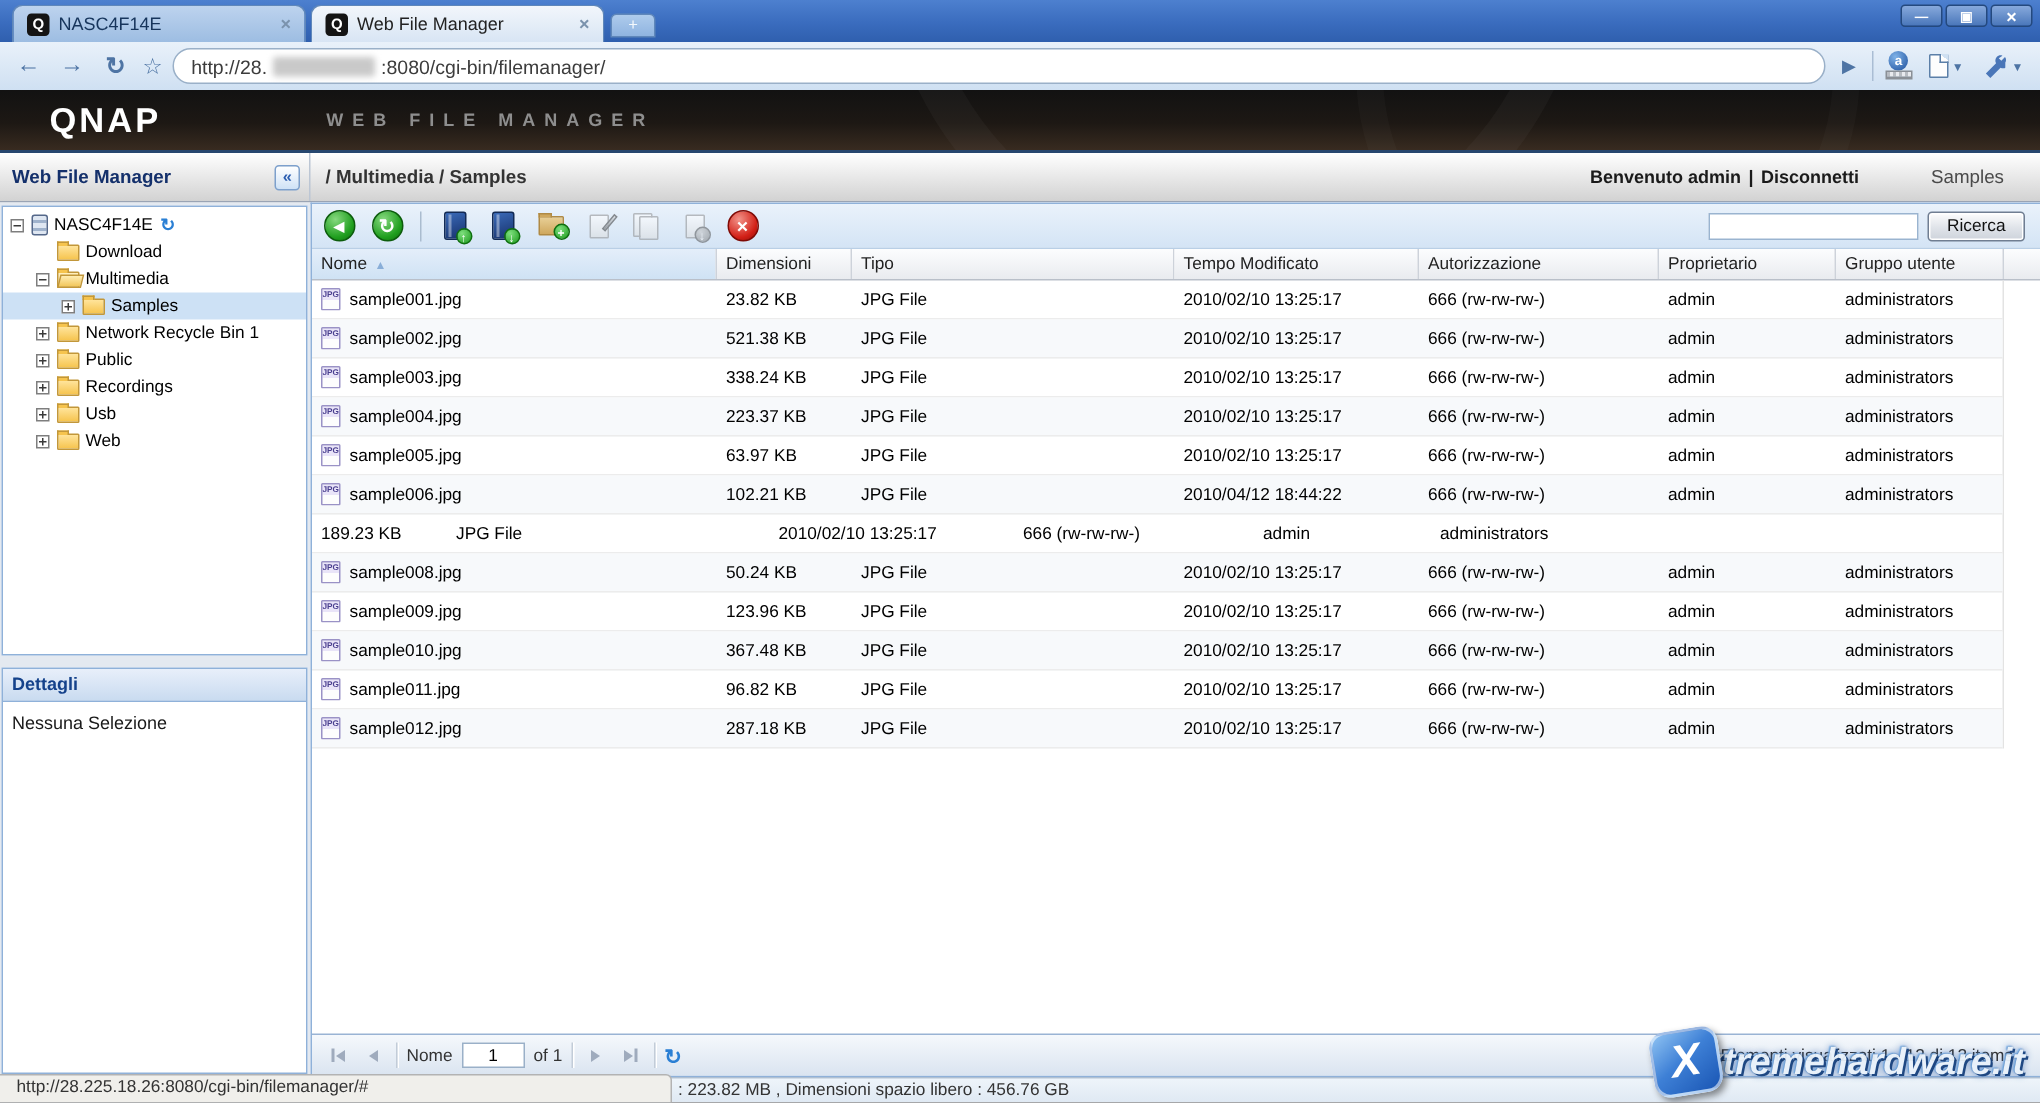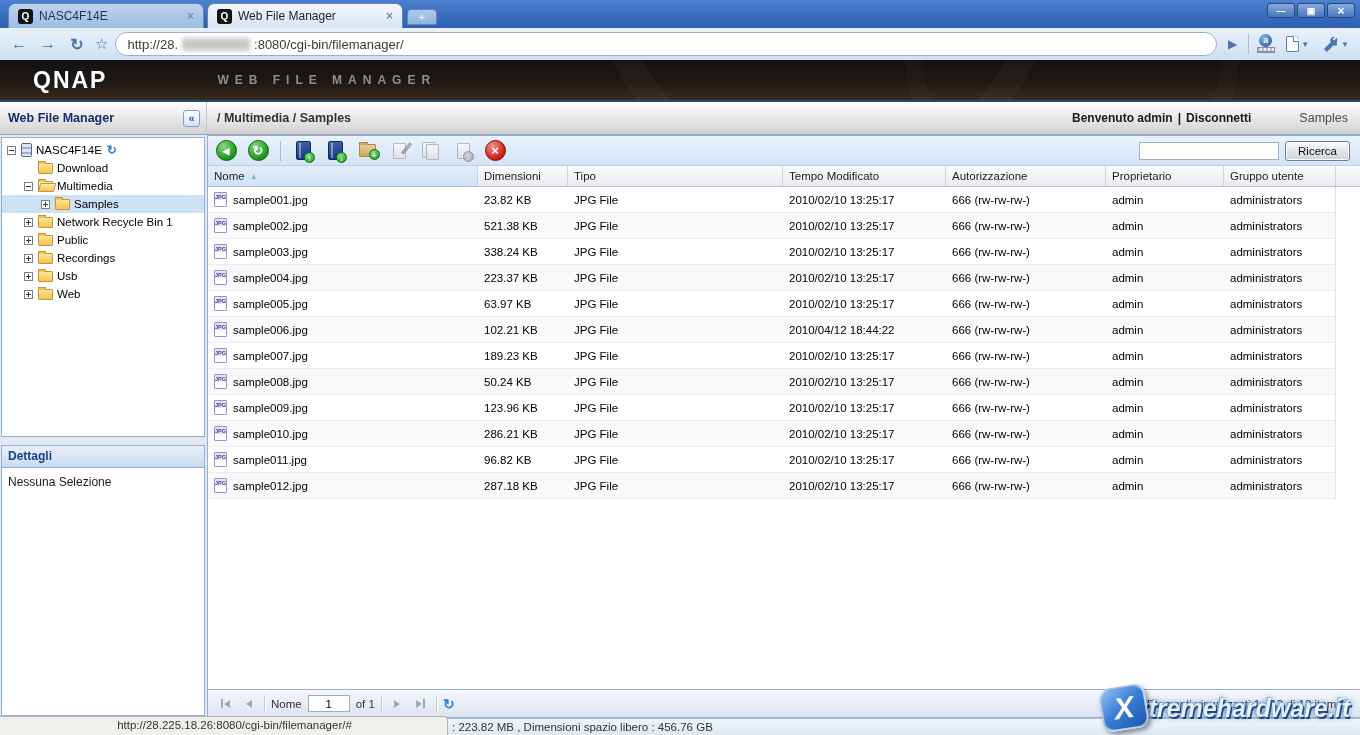--- a/index.html
+++ b/index.html
@@ -63,21 +63,21 @@
   .banner-title { color:#8e8e8e; font-size:12px; font-weight:bold; letter-spacing:6px; margin-left:110px; }
 
   
   .strip { height:33px; display:flex; background:linear-gradient(#ffffff,#d2d2d2); border-bottom:1px solid #9aa4b4; }
   .strip-left { width:207px; flex:none; display:flex; align-items:center; padding:0 6px 0 8px;
                 border-right:1px solid #bcc6d4; }
   .strip-left-title { font-weight:bold; font-size:12.5px; color:#14306b; }
   .collapse-btn { margin-left:auto; width:17px; height:17px; border:1px solid #7da0cc; border-radius:3px;
                   background:linear-gradient(#ffffff,#cfe2f6); color:#2a5db0; font-size:11px; font-weight:bold;
                   display:flex; align-items:center; justify-content:center; }
-  .strip-right { flex:1; display:flex; align-items:center; padding:0 12px 0 10px; }
+  .strip-right { flex:1; display:flex; align-items:center; padding:0 24px 0 10px; }
   .breadcrumb { font-weight:bold; font-size:12.5px; color:#333; }
   .welcome { margin-left:auto; font-weight:bold; font-size:12px; color:#1a1a1a; display:flex; gap:5px; }
   .lang { margin-left:48px; font-size:12.5px; color:#4a4a4a; }
 
   
   .work { height:583px; display:flex; background:#e4e9f0; }
   .sidebar { width:207px; flex:none; display:flex; flex-direction:column; padding:2px 2px 2px 1px; }
   .tree-panel { height:300px; background:#fff; border:1px solid #8fb1d9; overflow:hidden; padding-top:3px; }
   .tree-row { height:18px; display:flex; align-items:center; font-size:11.5px; white-space:nowrap; }
   .tree-row.selected { background:#cde1f5; }
@@ -164,21 +164,21 @@
   .pgsep { width:1px; height:17px; background:#c2ccd8; box-shadow:1px 0 0 #fff; }
   .page-input { width:42px; height:17px; border:1px solid #9ab0c8; text-align:center; font-size:11.5px; background:#fff; }
   .pg-refresh { color:#2a7fd4; font-size:14px; font-weight:bold; }
   .items-text { margin-left:auto; padding-right:10px; color:#333; }
 
   
   .statusbar { height:17px; background:linear-gradient(#eef4fa,#dfe9f3); border-top:1px solid #aebfd2; position:relative;
                font-size:11.5px; color:#333; }
   .status-bubble { position:absolute; left:0; bottom:0; height:19px; width:448px; background:#f0efeb;
                    border:1px solid #b3b3b3; border-left:none; border-bottom:none; border-radius:0 4px 0 0;
-                   line-height:17px; padding-left:22px; color:#333; z-index:3;text-align:center; }
+                   line-height:17px; padding-left:11px; color:#333; z-index:3; }
   .status-info { position:absolute; left:452px; top:1px; line-height:15px; }
 
   
   .watermark { position:absolute; right:10px; bottom:5px; display:flex; align-items:center; z-index:40; }
   .wm-badge { width:46px; height:44px; border-radius:11px; transform:rotate(-9deg);
               background:linear-gradient(145deg,#8ec2f2 0%,#3e80d6 45%,#1a56b4 100%);
               border:2px solid rgba(255,255,255,.55); box-shadow:2px 3px 5px rgba(0,0,0,.45);
               color:#fff; font-size:30px; font-weight:bold; font-style:italic;
               display:flex; align-items:center; justify-content:center; z-index:2; }
   .wm-text { margin-left:-12px; font-size:25px; font-weight:bold; font-style:italic; letter-spacing:0;
@@ -535,24 +535,20 @@
                 <span>666 (rw-rw-rw-)</span>
               </div>
               <div class="gc" style="width: 118px;">
                 <span>admin</span>
               </div>
               <div class="gc" style="width: 112px;">
                 <span>administrators</span>
               </div>
             </div>
             <div class="grow">
-              <div class="gc" style="width: 270px;">
-                <span class="jpg-icon">JPG</span>
-                <span>sample007.jpg</span>
-              </div>
               <div class="gc" style="width: 90px;">
                 <span>189.23 KB</span>
               </div>
               <div class="gc" style="width: 215px;">
                 <span>JPG File</span>
               </div>
               <div class="gc" style="width: 163px;">
                 <span>2010/02/10 13:25:17</span>
               </div>
               <div class="gc" style="width: 160px;">
@@ -612,21 +608,21 @@
               <div class="gc" style="width: 112px;">
                 <span>administrators</span>
               </div>
             </div>
             <div class="grow">
               <div class="gc" style="width: 270px;">
                 <span class="jpg-icon">JPG</span>
                 <span>sample010.jpg</span>
               </div>
               <div class="gc" style="width: 90px;">
-                <span>286.21 KB</span>
+                <span>367.48 KB</span>
               </div>
               <div class="gc" style="width: 215px;">
                 <span>JPG File</span>
               </div>
               <div class="gc" style="width: 163px;">
                 <span>2010/02/10 13:25:17</span>
               </div>
               <div class="gc" style="width: 160px;">
                 <span>666 (rw-rw-rw-)</span>
               </div>

